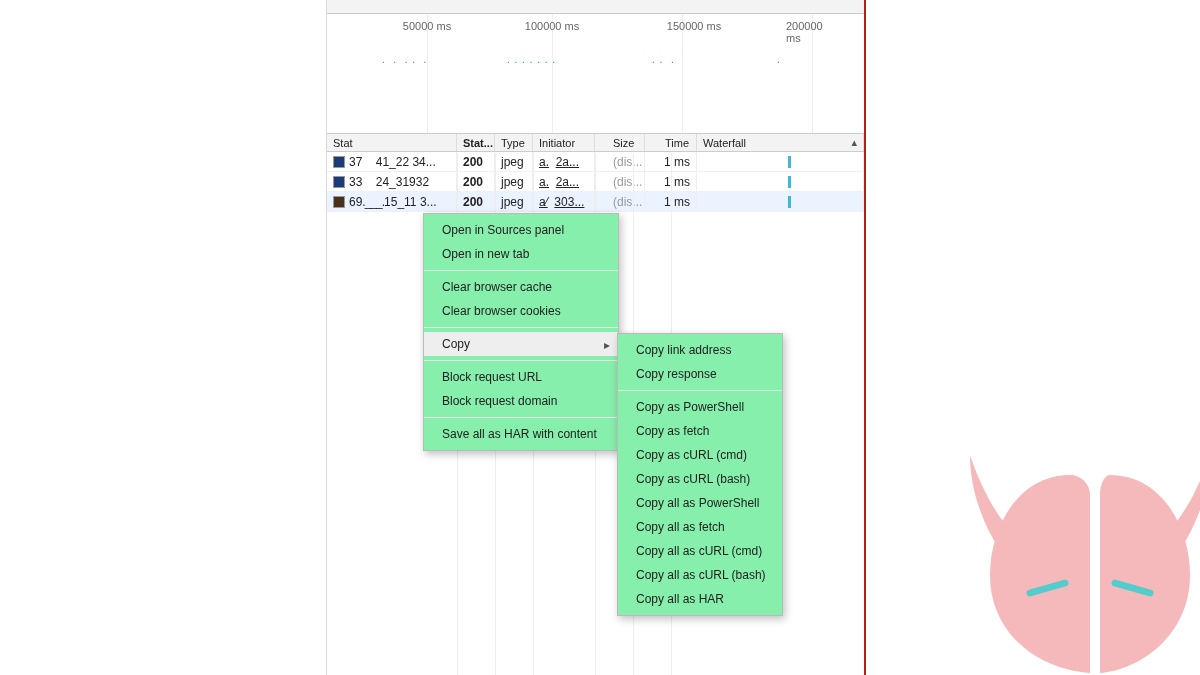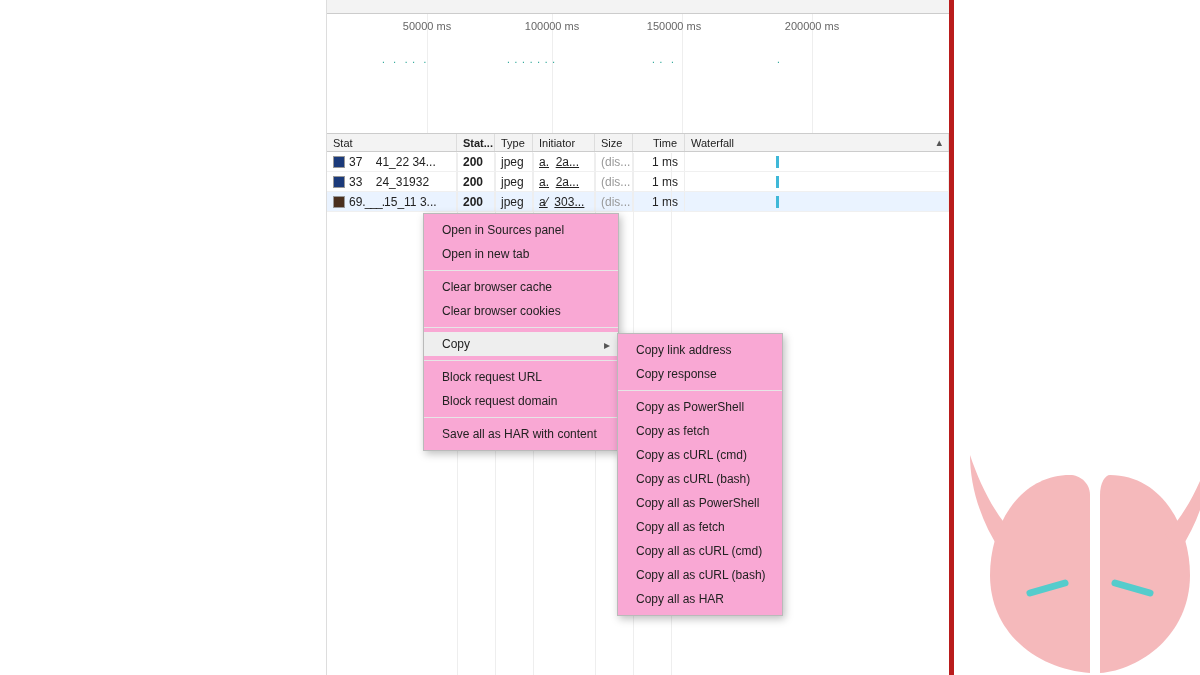--- a/index.html
+++ b/index.html
@@ -1,44 +1,44 @@
 <!DOCTYPE html>
 <html><head>
 <meta charset="utf-8">
 <style>
   * { margin: 0; padding: 0; box-sizing: border-box; }
   body { font-family: "Segoe UI", Arial, sans-serif; font-size: 12px; color: #222; background: #fff; width: 1200px; height: 675px; position: relative; overflow: hidden; }
-  .panel { position: absolute; left: 326px; top: 0; width: 628px; height: 675px; border-left: 1px solid #ddd; border-right: 5px solid #b91c1c; background: #fff; }
+  .panel { position: absolute; left: 326px; top: 0; width: 540px; height: 675px; border-left: 1px solid #ddd; border-right: 2px solid #b91c1c; background: #fff; }
   .filter-bar { height: 14px; background: #f3f3f3; border-bottom: 1px solid #ccc; display: flex; align-items: center; padding: 0 6px; gap: 10px; font-size: 11px; color: #555; overflow: hidden; white-space: nowrap; }
   .timeline { height: 120px; position: relative; border-bottom: 1px solid #ccc; }
   .tl-label { position: absolute; top: 6px; font-size: 11px; color: #666; transform: translateX(-50%); }
   .tl-grid { position: absolute; top: 0; bottom: 0; width: 1px; background: #eee; }
   .tl-dots { position: absolute; top: 40px; height: 30px; font-size: 10px; color: #1a9f8f; letter-spacing: 1px; white-space: nowrap; }
   .cols { height: 18px; background: #f3f3f3; border-bottom: 1px solid #ccc; display: flex; font-size: 11px; align-items: center; }
   .cols > div { padding: 0 6px; border-right: 1px solid #ddd; height: 100%; display: flex; align-items: center; overflow: hidden; white-space: nowrap; }
   .c-name { width: 130px; }
   .c-stat { width: 38px; font-weight: bold; }
   .c-type { width: 38px; }
   .c-init { width: 62px; }
-  .c-size { width: 38px; }
+  .c-size { width: 38px; margin-left: 12px; }
   .c-time { width: 38px; margin-left: 14px; }
   .c-water { flex: 1; position: relative; }
   .sort-arrow { position: absolute; right: 6px; color: #555; }
   .rows { }
   .row { height: 20px; display: flex; font-size: 12px; align-items: flex-start; border-bottom: 1px solid #f0f0f0; }
   .row > div { padding: 0 6px; border-right: 1px solid #eee; height: 100%; display: flex; align-items: center; overflow: hidden; white-space: nowrap; }
   .row.sel { background: #eaf3ff; }
   .row .thumb { width: 12px; height: 12px; background: #1b3a7a; display: inline-block; margin-right: 4px; border: 1px solid #999; }
   .row .thumb.b2 { background: #4a2f1d; }
   .link { text-decoration: underline; color: #222; }
   .gray { color: #999; }
   .bar { width: 3px; height: 12px; background: #3fb8d8; margin-left: 85px; }
   .vlines { position: absolute; top: 153px; bottom: 0; left: 0; right: 0; pointer-events: none; }
   .vline { position: absolute; top: 0; bottom: 0; width: 1px; background: #eee; }
-  .menu { position: absolute; background: #f9a8d4; border: 1px solid #bababa; box-shadow: 2px 3px 8px rgba(0,0,0,.25); font-size: 12px; padding: 4px 0; }
+  .menu { position: absolute; background: #86efac; border: 1px solid #bababa; box-shadow: 2px 3px 8px rgba(0,0,0,.25); font-size: 12px; padding: 4px 0; }
   .menu .mi { padding: 5px 28px 5px 18px; cursor: default; white-space: nowrap; position: relative; }
   .menu .mi.hover { background: #eee; }
   .menu .sep { height: 1px; background: #e6e6e6; margin: 4px 0; }
   .menu .sub-arrow { position: absolute; right: 8px; top: 6px; color: #555; }
   .menu1 { left: 423px; top: 213px; width: 196px; }
   .menu2 { left: 617px; top: 333px; width: 166px; }
   .logo { position: absolute; right: 0; bottom: 0; width: 260px; height: 220px; overflow: hidden; pointer-events: none; }
 </style>
 </head>
 <body>
@@ -49,21 +49,21 @@
     <span style="visibility:hidden">All</span>
   </div>
 
   <div class="timeline">
     <div class="tl-grid" style="left:100px"></div>
       <div class="tl-grid" style="left:225px"></div>
       <div class="tl-grid" style="left:355px"></div>
       <div class="tl-grid" style="left:485px"></div>
     <div class="tl-label" style="left:100px">50000 ms</div>
     <div class="tl-label" style="left:225px">100000 ms</div>
-    <div class="tl-label" style="left:347px">150000 ms</div>
+    <div class="tl-label" style="left:367px">150000 ms</div>
     <div class="tl-label" style="left:485px">200000 ms</div>
     <div class="tl-dots" style="left:55px">. &nbsp;.&nbsp; . .&nbsp; .</div>
     <div class="tl-dots" style="left:180px">. . .&nbsp;.&nbsp;. .&nbsp;.</div>
     <div class="tl-dots" style="left:325px">. .&nbsp; .</div>
     <div class="tl-dots" style="left:450px">.</div>
   </div>
 
   <div class="cols">
     <div class="c-name">Stat</div>
     <div class="c-stat">Stat...</div>

